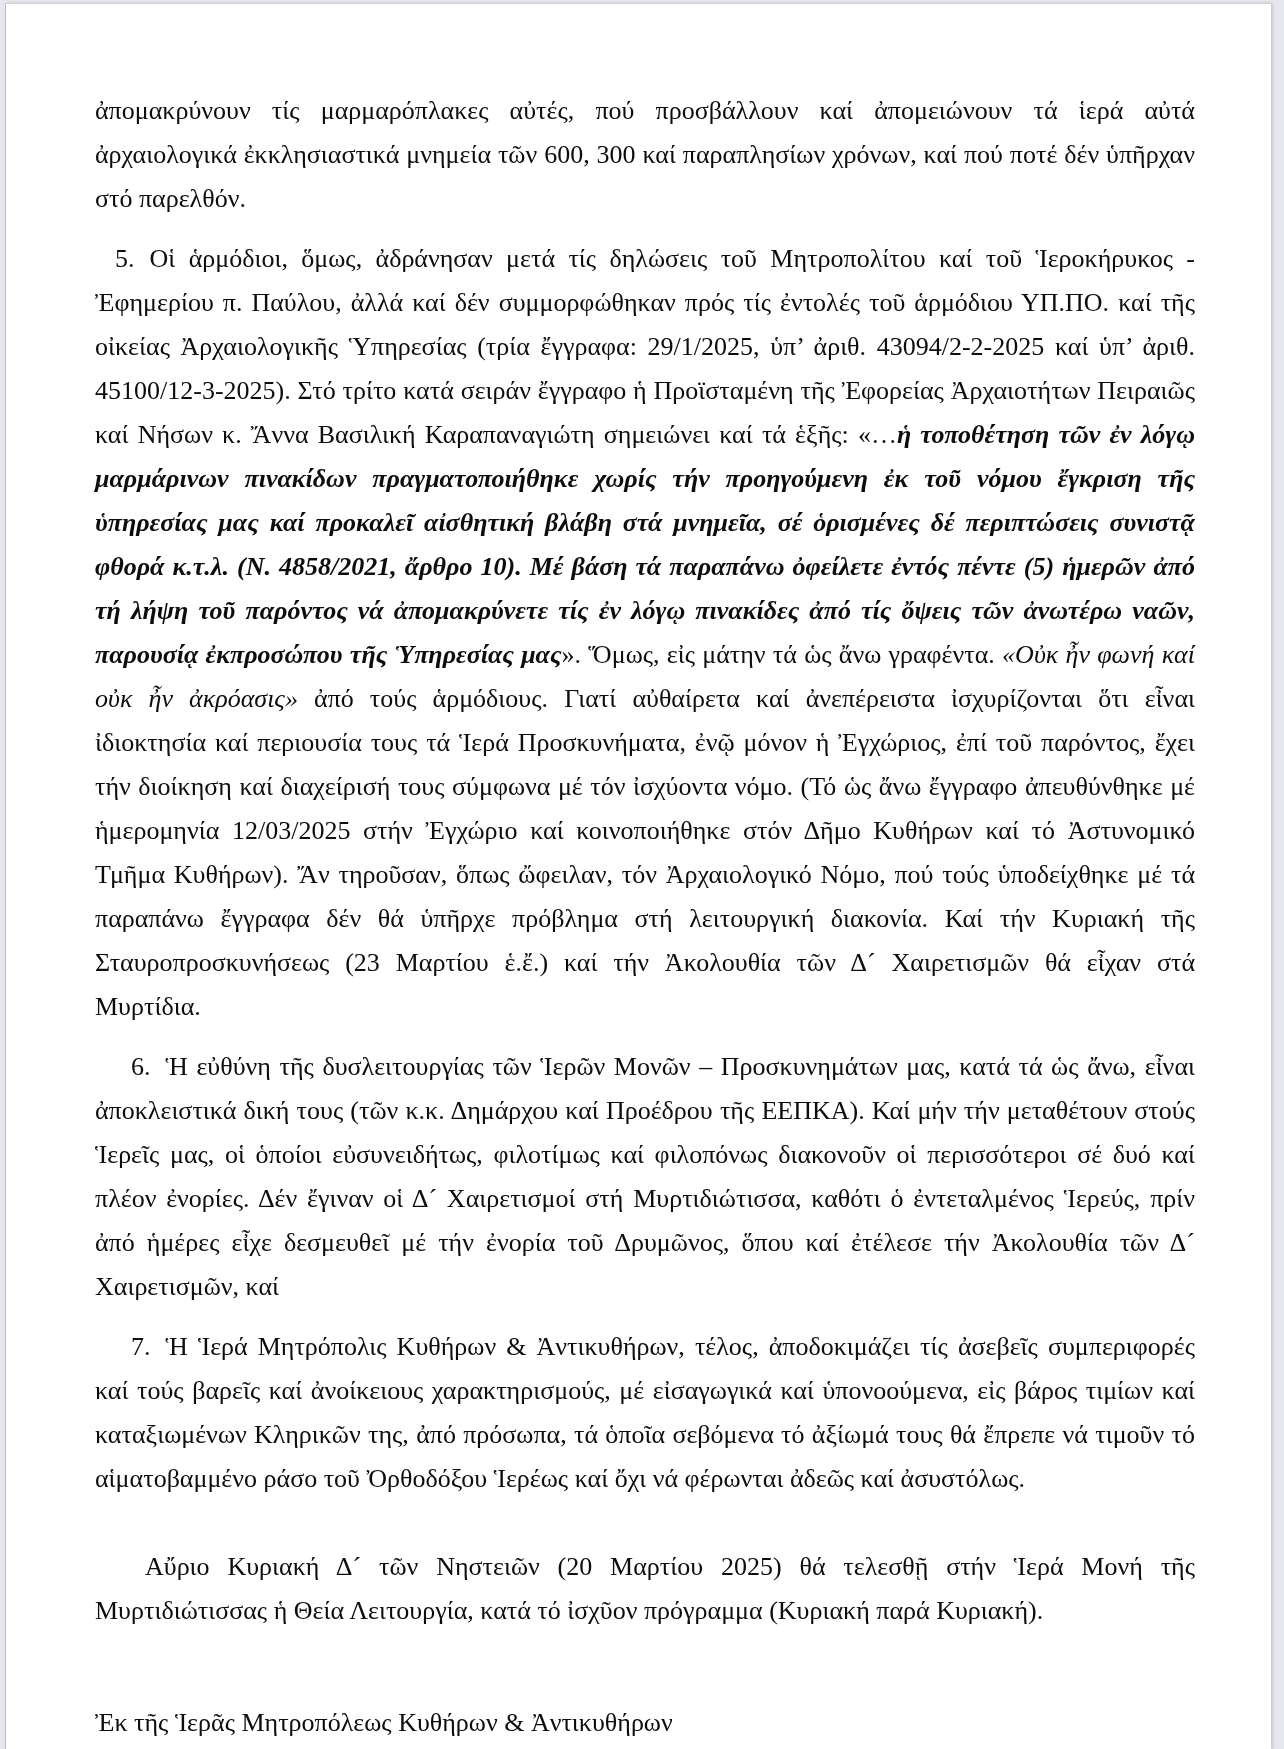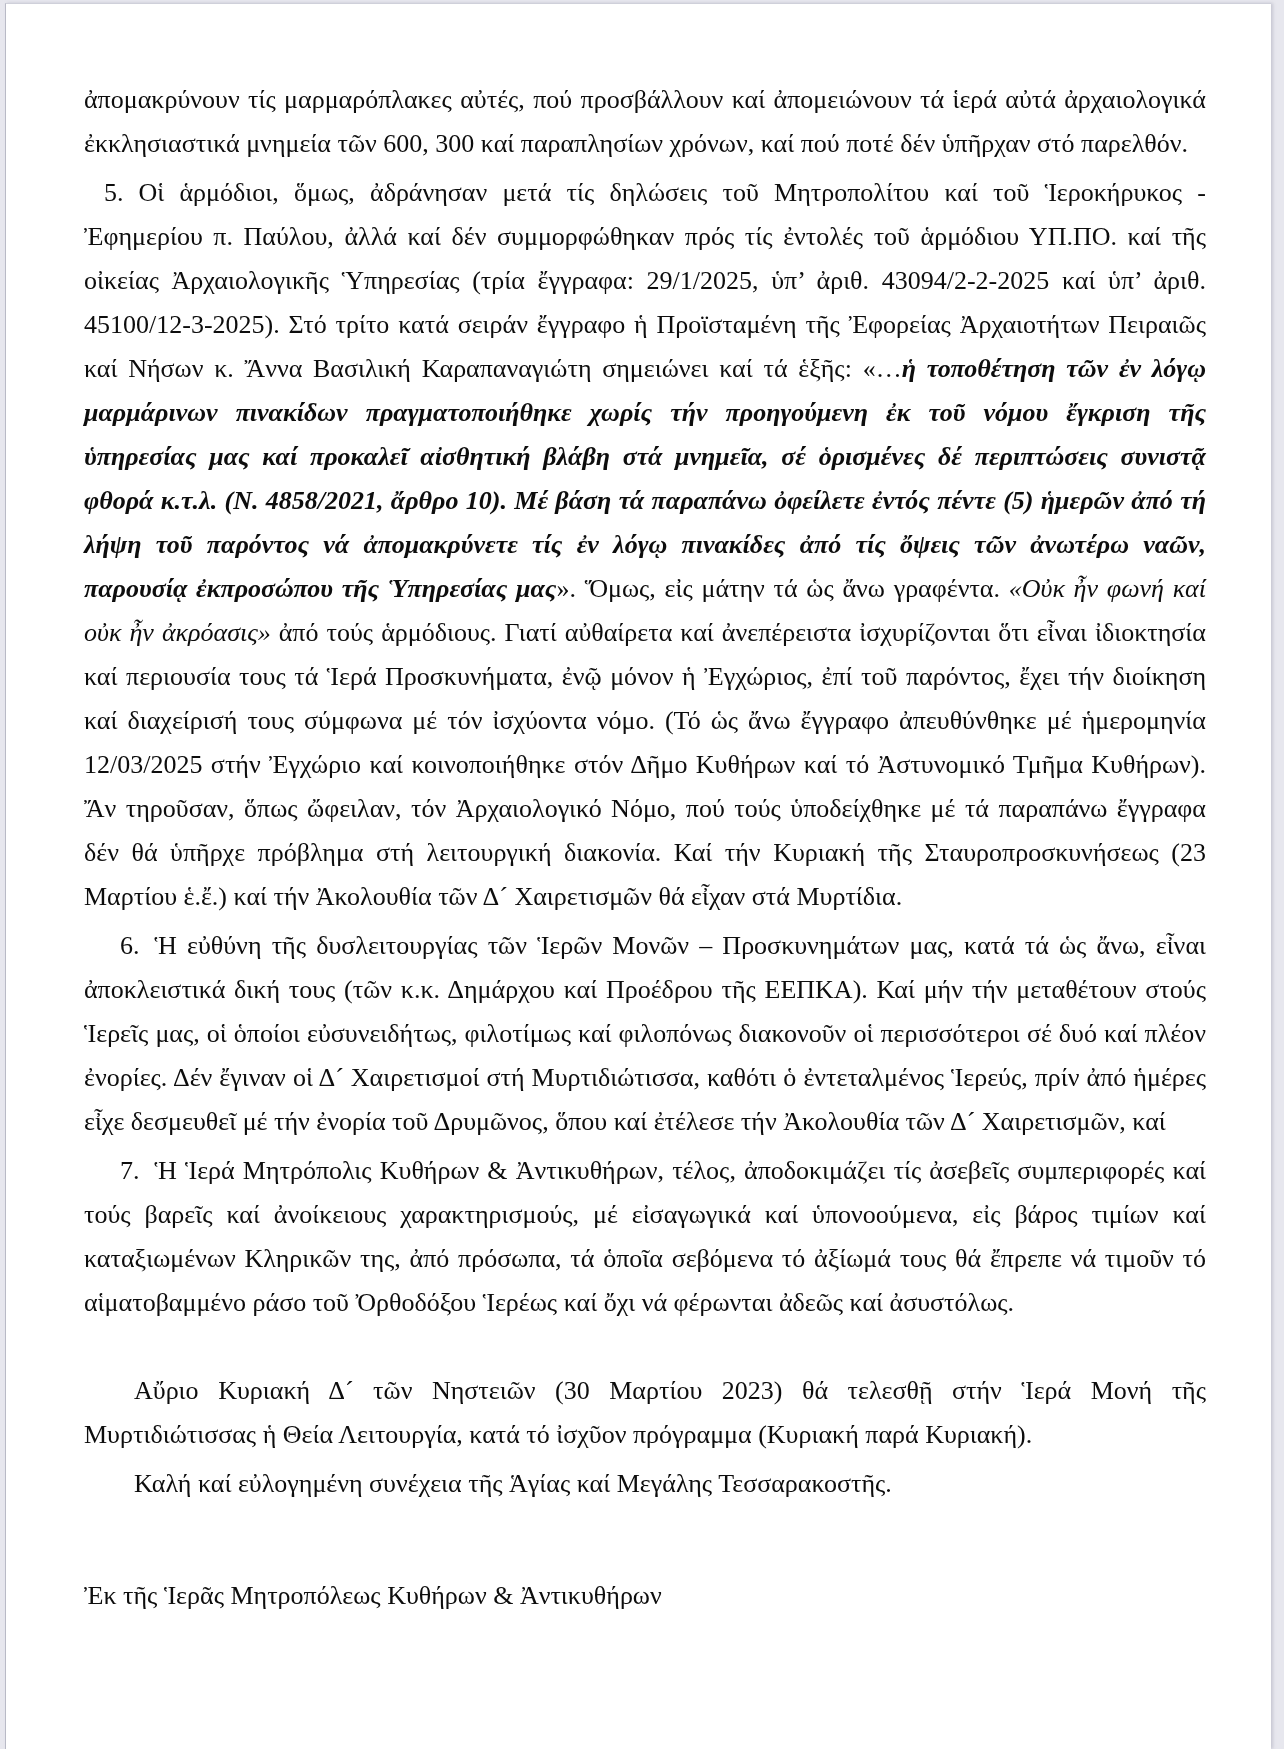--- a/index.html
+++ b/index.html
@@ -36,21 +36,21 @@
     left: 73px;
     right: 60px;
     top: 69px;
     color: #0d0d0d;
     font-size: 26px;
     line-height: 44px;
     text-align: justify;
     letter-spacing: 0;
   }
   .doc p {
-    margin: 5px;
+    margin: 16px;
   }
   .indent-sm { text-indent: 20px; }
   .indent-md { text-indent: 36px; }
   .indent-lg { text-indent: 50px; }
   .pnum {
     padding-right: 15px;
   }
   .bi {
     font-weight: bold;
     font-style: italic;
@@ -75,21 +75,20 @@
     <div class="doc">
 
       <p>ἀπομακρύνουν τίς μαρμαρόπλακες αὐτές, πού προσβάλλουν καί ἀπομειώνουν τά ἱερά αὐτά ἀρχαιολογικά ἐκκλησιαστικά μνημεία τῶν 600, 300 καί παραπλησίων χρόνων, καί πού ποτέ δέν ὑπῆρχαν στό παρελθόν.</p>
 
       <p class="indent-sm"><span class="pnum">5.</span><span>Οἱ ἁρμόδιοι, ὅμως, ἀδράνησαν μετά τίς δηλώσεις τοῦ Μητροπολίτου καί τοῦ Ἱεροκήρυκος - Ἐφημερίου π. Παύλου, ἀλλά καί δέν συμμορφώθηκαν πρός τίς ἐντολές τοῦ ἁρμόδιου ΥΠ.ΠΟ. καί τῆς οἰκείας Ἀρχαιολογικῆς Ὑπηρεσίας (τρία ἔγγραφα: 29/1/2025, ὑπ’ ἀριθ. 43094/2-2-2025 καί ὑπ’ ἀριθ. 45100/12-3-2025). Στό τρίτο κατά σειράν ἔγγραφο ἡ Προϊσταμένη τῆς Ἐφορείας Ἀρχαιοτήτων Πειραιῶς καί Νήσων κ. Ἄννα Βασιλική Καραπαναγιώτη σημειώνει καί τά ἑξῆς: «…</span><span class="bi">ἡ τοποθέτηση τῶν ἐν λόγῳ μαρμάρινων πινακίδων πραγματοποιήθηκε χωρίς τήν προηγούμενη ἐκ τοῦ νόμου ἔγκριση τῆς ὑπηρεσίας μας καί προκαλεῖ αἰσθητική βλάβη στά μνημεῖα, σέ ὁρισμένες δέ περιπτώσεις συνιστᾷ φθορά κ.τ.λ. (Ν. 4858/2021, ἄρθρο 10). Μέ βάση τά παραπάνω ὀφείλετε ἐντός πέντε (5) ἡμερῶν ἀπό τή λήψη τοῦ παρόντος νά ἀπομακρύνετε τίς ἐν λόγῳ πινακίδες ἀπό τίς ὄψεις τῶν ἀνωτέρω ναῶν, παρουσίᾳ ἐκπροσώπου τῆς Ὑπηρεσίας μας</span><span>». Ὅμως, εἰς μάτην τά ὡς ἄνω γραφέντα. </span><span class="it">«Οὐκ ἦν φωνή καί οὐκ ἦν ἀκρόασις»</span><span> ἀπό τούς ἁρμόδιους. Γιατί αὐθαίρετα καί ἀνεπέρειστα ἰσχυρίζονται ὅτι εἶναι ἰδιοκτησία καί περιουσία τους τά Ἱερά Προσκυνήματα, ἐνῷ μόνον ἡ Ἐγχώριος, ἐπί τοῦ παρόντος, ἔχει τήν διοίκηση καί διαχείρισή τους σύμφωνα μέ τόν ἰσχύοντα νόμο. (Τό ὡς ἄνω ἔγγραφο ἀπευθύνθηκε μέ ἡμερομηνία 12/03/2025 στήν Ἐγχώριο καί κοινοποιήθηκε στόν Δῆμο Κυθήρων καί τό Ἀστυνομικό Τμῆμα Κυθήρων). Ἄν τηροῦσαν, ὅπως ὤφειλαν, τόν Ἀρχαιολογικό Νόμο, πού τούς ὑποδείχθηκε μέ τά παραπάνω ἔγγραφα δέν θά ὑπῆρχε πρόβλημα στή λειτουργική διακονία. Καί τήν Κυριακή τῆς Σταυροπροσκυνήσεως (23 Μαρτίου ἑ.ἔ.) καί τήν Ἀκολουθία τῶν Δ´ Χαιρετισμῶν θά εἶχαν στά Μυρτίδια.</span></p>
 
       <p class="indent-md"><span class="pnum">6.</span><span>Ἡ εὐθύνη τῆς δυσλειτουργίας τῶν Ἱερῶν Μονῶν – Προσκυνημάτων μας, κατά τά ὡς ἄνω,  εἶναι ἀποκλειστικά δική τους (τῶν κ.κ. Δημάρχου καί Προέδρου τῆς ΕΕΠΚΑ). Καί μήν τήν μεταθέτουν στούς Ἱερεῖς μας, οἱ ὁποίοι εὐσυνειδήτως, φιλοτίμως καί φιλοπόνως διακονοῦν οἱ περισσότεροι σέ δυό καί πλέον ἐνορίες. Δέν ἔγιναν οἱ Δ´ Χαιρετισμοί στή Μυρτιδιώτισσα, καθότι ὁ ἐντεταλμένος Ἱερεύς, πρίν ἀπό ἡμέρες εἶχε δεσμευθεῖ μέ τήν ἐνορία τοῦ Δρυμῶνος, ὅπου καί ἐτέλεσε τήν Ἀκολουθία τῶν Δ´ Χαιρετισμῶν, καί</span></p>
 
       <p class="indent-md"><span class="pnum">7.</span><span>Ἡ Ἱερά Μητρόπολις Κυθήρων &amp; Ἀντικυθήρων, τέλος, ἀποδοκιμάζει τίς ἀσεβεῖς συμπεριφορές καί τούς βαρεῖς καί ἀνοίκειους χαρακτηρισμούς, μέ εἰσαγωγικά καί ὑπονοούμενα, εἰς βάρος τιμίων καί καταξιωμένων Κληρικῶν της, ἀπό πρόσωπα, τά ὁποῖα σεβόμενα τό ἀξίωμά τους θά ἔπρεπε νά τιμοῦν τό αἱματοβαμμένο ράσο τοῦ Ὀρθοδόξου Ἱερέως καί ὄχι νά φέρωνται ἀδεῶς καί ἀσυστόλως.</span></p>
 
-      <p class="indent-lg gap-top">Αὔριο Κυριακή Δ´ τῶν Νηστειῶν (30 Μαρτίου 2023) θά τελεσθῇ στήν Ἱερά Μονή τῆς Μυρτιδιώτισσας ἡ Θεία Λειτουργία, κατά τό ἰσχῦον πρόγραμμα (Κυριακή παρά Κυριακή).</p>
+      <p class="indent-lg gap-top">Αὔριο Κυριακή Δ´ τῶν Νηστειῶν (20 Μαρτίου 2025) θά τελεσθῇ στήν Ἱερά Μονή τῆς Μυρτιδιώτισσας ἡ Θεία Λειτουργία, κατά τό ἰσχῦον πρόγραμμα (Κυριακή παρά Κυριακή).</p>
 
-      <p class="indent-lg">Καλή καί εὐλογημένη συνέχεια τῆς Ἁγίας καί Μεγάλης Τεσσαρακοστῆς.</p>
 
       <p class="signature">Ἐκ τῆς Ἱερᾶς Μητροπόλεως Κυθήρων &amp; Ἀντικυθήρων</p>
 
     </div>
   </div>
 </div>
 
 </body></html>

